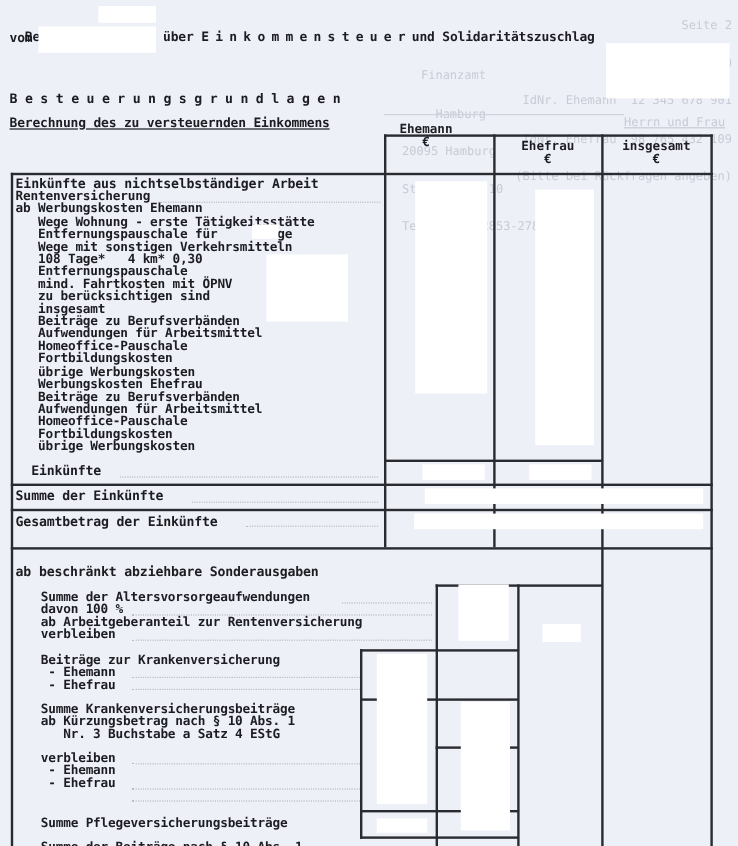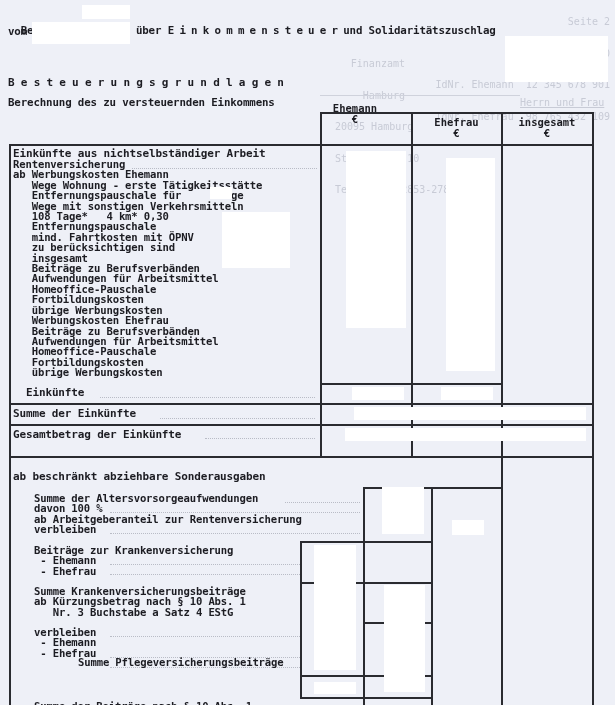--- a/index.html
+++ b/index.html
@@ -10,30 +10,31 @@
     color:#1c1c22;
   }
   .abs { position:absolute; }
   .t { font-size:10.6px; line-height:10.4px; white-space:pre; font-weight:bold; letter-spacing:-0.15px; }
   .ghost { color:#c8cbd6; font-weight:normal; font-size:10px; line-height:10.5px; white-space:pre; }
   .redact { background:#ffffff; position:absolute; }
   .line { position:absolute; background:#2a2b30; }
   .dots { position:absolute; border-bottom:1px dotted #b9bcc6; height:0; }
   .hdr { font-size:10.5px; line-height:11px; text-align:center; font-weight:bold; position:absolute; }
   .spaced { letter-spacing:5.6px; }
-  .u { }
+  .u { text-decoration:underline; }
 </style>
 </head>
 <body>
 
 <div class="abs ghost" style="left:420px; top:-4px; text-align:right; width:190px;">
   <div>Seite 2</div>
   <div>Tel.: 040 42853-0</div>
   <div>IdNr. Ehemann  12 345 678 901</div>
   <div>IdNr. Ehefrau  98 765 432 109</div>
+  <div>(Bitte bei Rückfragen angeben)</div>
 </div>
 <div class="abs ghost" style="left:335px; top:38px; text-align:right; width:70px;">
   <div>Finanzamt</div>
   <div>Hamburg</div>
   <div>20095 Hamburg</div>
   <div>Steinstraße 10</div>
   <div>Tel.: 040/42853-2780</div>
 </div>
 <div class="abs ghost" style="left:520px; top:98px;text-decoration:underline;">Herrn und Frau</div>
 <div class="line" style="left:320px; top:95px; width:200px; height:1px; background:#cfd2dc;"></div>
@@ -148,21 +149,21 @@
 
 <div class="abs" style="left:34px; top:627px;">
   <div class="t">verbleiben</div>
   <div class="t"> - Ehemann</div>
   <div class="t"> - Ehefrau</div>
 </div>
 <div class="dots" style="left:110px; top:636px; width:190px;"></div>
 <div class="dots" style="left:110px; top:657px; width:190px;"></div>
 <div class="dots" style="left:110px; top:667px; width:190px;"></div>
 
-<div class="abs t" style="left:34px; top:657px;margin-left:44px;">Summe Pflegeversicherungsbeiträge</div>
+<div class="abs t" style="left:34px; top:681px;">Summe Pflegeversicherungsbeiträge</div>
 <div class="abs t" style="left:34px; top:701px;">Summe der Beiträge nach § 10 Abs. 1</div>
 
 <div class="line" style="left:363px; top:487px; width:139px; height:1.5px;"></div>
 <div class="line" style="left:363px; top:487px; width:1.5px; height:218px;"></div>
 <div class="line" style="left:431px; top:487px; width:1.5px; height:218px;"></div>
 <div class="redact" style="left:382px; top:487px; width:42px; height:47px;"></div>
 <div class="redact" style="left:452px; top:520px; width:32px; height:15px;"></div>
 
 <div class="line" style="left:300px; top:541px; width:132px; height:1.5px;"></div>
 <div class="line" style="left:300px; top:541px; width:1.5px; height:158px;"></div>

